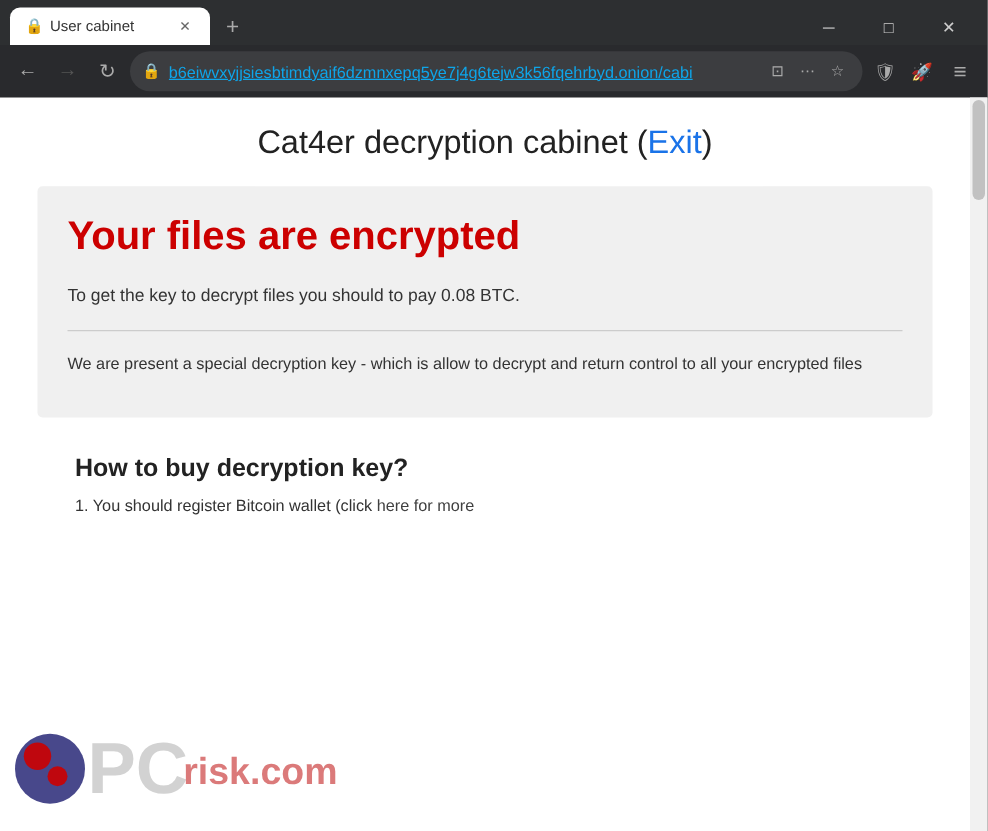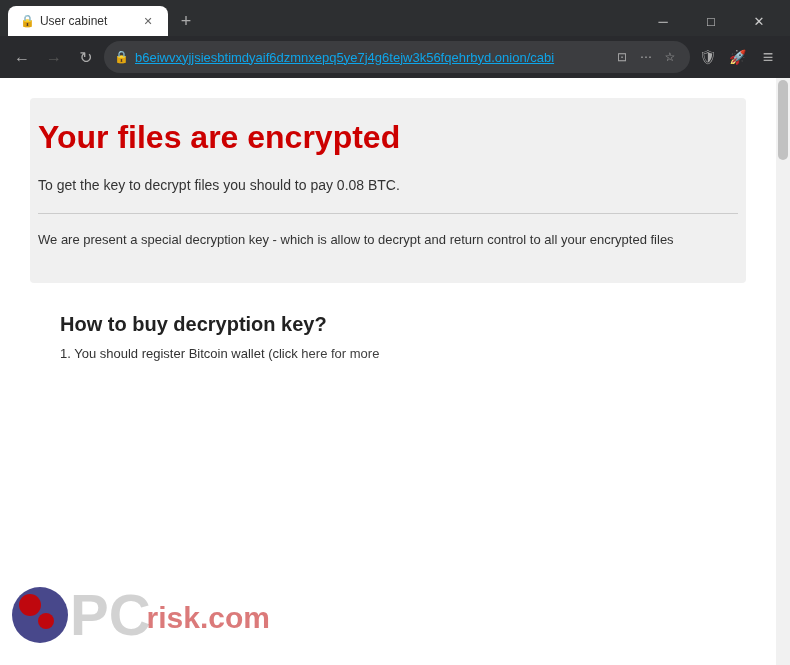--- a/index.html
+++ b/index.html
@@ -210,21 +210,21 @@
     }
 
     .exit-link {
       color: #1a73e8;
       text-decoration: none;
     }
 
     .content-box {
       background: #f0f0f0;
       border-radius: 4px;
-      padding: 20px 8px;
+      padding: 20px 24px;
       margin-bottom: 20px;
     }
 
     .ransomware-headline {
       color: #cc0000;
       font-size: 32px;
       font-weight: bold;
       line-height: 1.2;
       margin-bottom: 18px;
     }
@@ -370,20 +370,23 @@
         <span style="font-size:18px;">≡</span>
       </div>
     </div>
   </div>
 
 </div>
 
 <div style="display:flex; height: calc(665px - 78px); background: #fff; position: relative;">
   <div class="page-inner">
 
+    <h1 class="page-title">
+      <span>Cat4er decryption cabinet (</span><a class="exit-link" href="#">Exit</a><span>)</span>
+    </h1>
 
     <div class="content-box">
 
       <div class="ransomware-headline">Your files are encrypted</div>
 
       <p class="decrypt-instruction">To get the key to decrypt files you should to pay 0.08 BTC.</p>
 
       <hr class="divider">
 
       <p class="description-text">We are present a special decryption key - which is allow to decrypt and return control to all your encrypted files</p>

